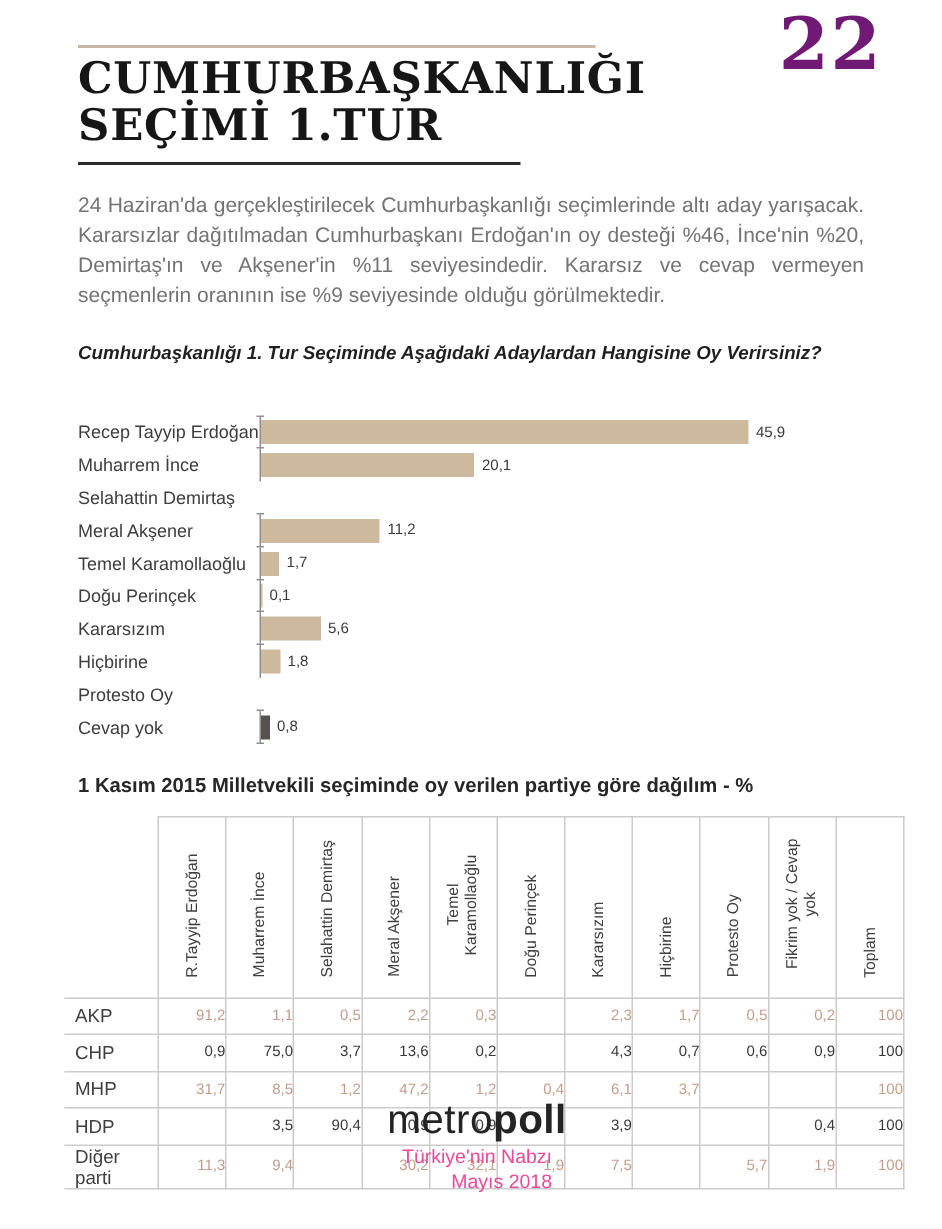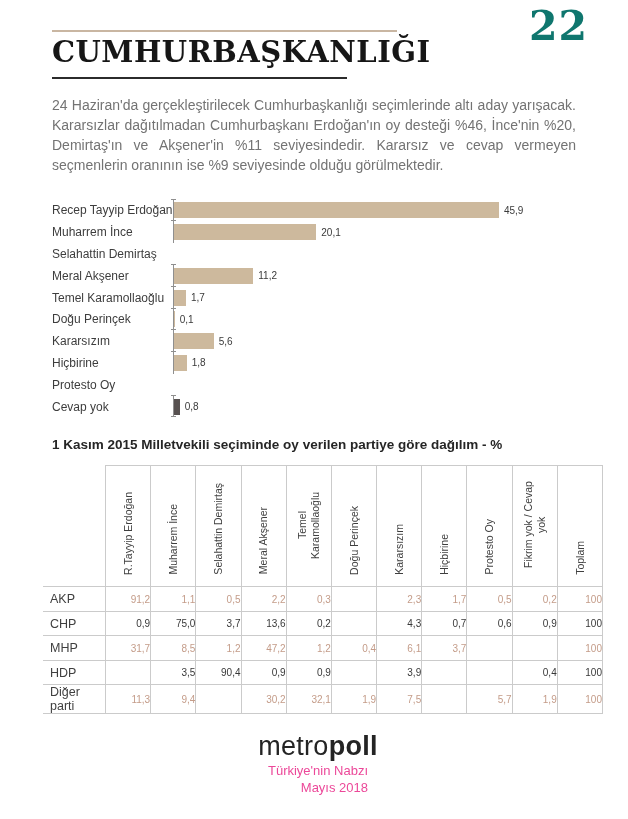--- a/index.html
+++ b/index.html
@@ -1,29 +1,29 @@
 <!DOCTYPE html>
 <html><head>
 <meta charset="utf-8">
 <style>
   html,body{margin:0;padding:0;background:#e8e8e8;}
   .page{width:628px;height:819px;background:#ffffff;position:relative;box-sizing:border-box;
         padding:30px 52px 0 52px;font-family:"Liberation Sans",sans-serif;overflow:hidden;margin:0 auto;}
   
   .pagenum{position:absolute;top:2px;right:40px;font-family:"DejaVu Serif",serif;
-           font-weight:bold;font-size:41px;color:#0f766e;letter-spacing:1px;}
+           font-weight:bold;font-size:48px;color:#701a75;letter-spacing:1px;}
   .rule-top{height:2px;width:345px;background:#c9b6a2;margin-bottom:5px;}
   .title{font-family:"DejaVu Serif",serif;font-weight:bold;font-size:29px;line-height:1.07;
          color:#161616;letter-spacing:.5px;}
   .rule-bottom{height:2px;width:295px;background:#2b2b2b;margin-top:9px;}
   
   .intro{margin-top:17px;font-size:14px;line-height:1.42;color:#737373;text-align:justify;}
   
   .question{margin-top:21px;font-size:12.5px;font-weight:bold;font-style:italic;color:#1f1f1f;}
-  .chart{margin-top:24px;}
+  .chart{margin-top:36px;}
   .chart-row{display:flex;align-items:stretch;height:21.8px;}
   .chart-label{width:121px;flex:0 0 121px;font-size:12px;color:#3d3d3d;display:flex;align-items:center;}
   .bar-area{flex:1;border-left:1px solid #8f8f8f;display:flex;align-items:center;position:relative;}
   .bar-area::before{content:"";position:absolute;left:-3px;top:-1px;width:5px;height:1px;background:#8f8f8f;}
   .chart-row:last-child .bar-area::after{content:"";position:absolute;left:-3px;bottom:0;width:5px;height:1px;background:#8f8f8f;}
   .bar{height:16px;}
   .chart-value{margin-left:5px;font-size:10px;color:#3a3a3a;}
   
   .table-title{margin-top:20px;font-size:13.5px;font-weight:bold;color:#262626;}
   table{border-collapse:collapse;table-layout:fixed;width:560px;margin-top:13px;margin-left:-9px;}
@@ -45,25 +45,27 @@
 </head>
 <body>
 
 <div class="page">
 
   <div class="pagenum">22</div>
 
   <div class="rule-top"></div>
   <div class="title">
     <div>CUMHURBAŞKANLIĞI</div>
+    <div>SEÇİMİ 1.TUR</div>
   </div>
   <div class="rule-bottom"></div>
 
   <div class="intro">24 Haziran'da gerçekleştirilecek Cumhurbaşkanlığı seçimlerinde altı aday yarışacak. Kararsızlar dağıtılmadan Cumhurbaşkanı Erdoğan'ın oy desteği %46, İnce'nin %20, Demirtaş'ın ve Akşener'in %11 seviyesindedir. Kararsız ve cevap vermeyen seçmenlerin oranının ise %9 seviyesinde olduğu görülmektedir.</div>
 
+  <div class="question">Cumhurbaşkanlığı 1. Tur Seçiminde Aşağıdaki Adaylardan Hangisine Oy Verirsiniz?</div>
 
   <div class="chart" id="chart-rows">
       <div class="chart-row">
         <div class="chart-label">Recep Tayyip Erdoğan</div>
         <div class="bar-area">
           <div class="bar" style="width: 324.972px; background: rgb(205, 185, 157);"></div>
           <span class="chart-value">45,9</span>
         </div>
       </div>
       <div class="chart-row">

